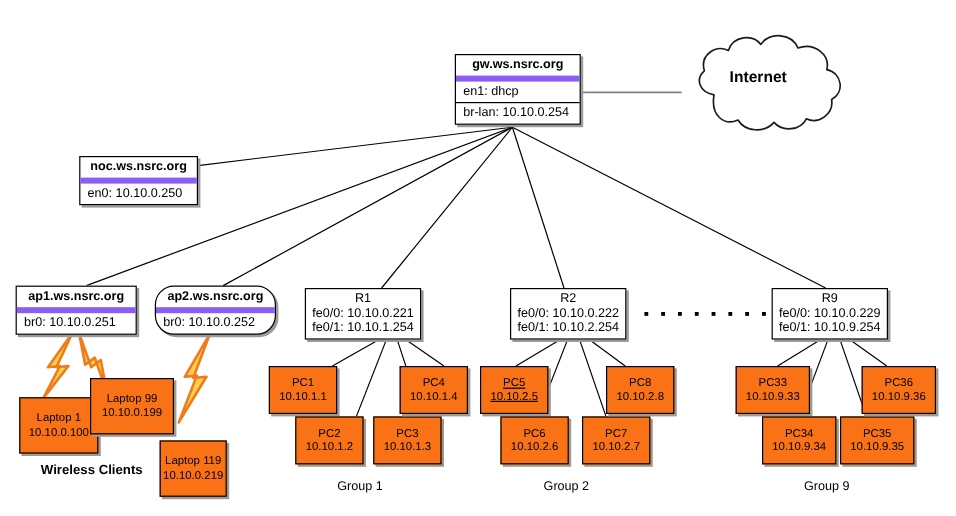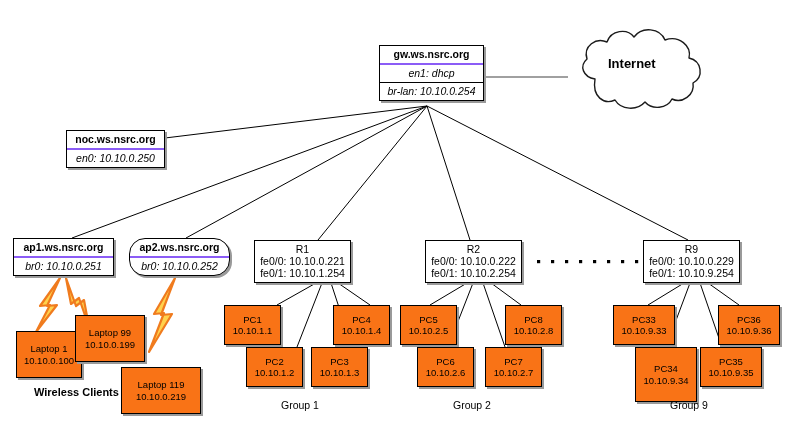--- a/index.html
+++ b/index.html
@@ -8,22 +8,22 @@
        font-family:"Liberation Sans","DejaVu Sans",sans-serif;
        -webkit-font-smoothing:antialiased;}
   #stage{position:relative;width:797px;height:430px;background:#fff;}
   #wires{position:absolute;left:0;top:0;width:797px;height:430px;}
 
   
   .node{position:absolute;box-sizing:border-box;background:#fff;
         border:1px solid #000;z-index:3;}
   .node .row{box-sizing:border-box;padding:2px 6px;white-space:nowrap;
              color:#000;font-size:10.5px;line-height:13px;}
-  .node .row.hdr{font-weight:bold;text-align:center;border-bottom:2px solid #8b5cf6;}
-  .node .row.sub{text-align:center;font-style:italic;}
+  .node .row.hdr{font-weight:bold;text-align:center;border-bottom:5px solid #8b5cf6;}
+  .node .row.sub{text-align:left;}
 
   
   .shadow{box-shadow:2px 2px 0 0 #9a9a9a;}
 
   
   .router{position:absolute;box-sizing:border-box;background:#fff;
           border:1px solid #000;z-index:3;padding:2px 5px 3px 5px;
           box-shadow:2px 2px 0 0 #9a9a9a;}
   .router .rname{text-align:center;font-size:10.5px;line-height:12px;color:#000;}
   .router .rif{text-align:center;font-size:10.5px;line-height:12px;color:#000;white-space:nowrap;}
@@ -141,21 +141,21 @@
   </div>
 
   <div class="endpoint" style="left:16px;top:331px;width:66px;height:47px;">
     <div class="l1">Laptop 1</div>
     <div class="l2">10.10.0.100</div>
   </div>
   <div class="endpoint" style="left:75px;top:315px;width:70px;height:47px;">
     <div class="l1">Laptop 99</div>
     <div class="l2">10.10.0.199</div>
   </div>
-  <div class="endpoint" style="left:121px;top:367px;width:80px;height:47px;text-align:right;">
+  <div class="endpoint" style="left:133px;top:367px;width:56px;height:47px;text-align:right;">
     <div class="l1">Laptop 119</div>
     <div class="l2">10.10.0.219</div>
   </div>
 
   <div class="caption" style="left:34px;top:386px;">Wireless Clients</div>
 
   <div class="router" style="left:254px;top:240px;width:97px;">
     <div class="rname">R1</div>
     <div class="rif">fe0/0: 10.10.0.221</div>
     <div class="rif">fe0/1: 10.10.1.254</div>
@@ -184,21 +184,21 @@
   <div class="endpoint" style="left:311px;top:347px;width:57px;height:40px;">
     <div class="l1">PC3</div>
     <div class="l2">10.10.1.3</div>
   </div>
   <div class="endpoint" style="left:333px;top:305px;width:57px;height:40px;">
     <div class="l1">PC4</div>
     <div class="l2">10.10.1.4</div>
   </div>
   <div class="grouplbl" style="left:281px;top:399px;">Group 1</div>
 
-  <div class="endpoint" style="left:400px;top:305px;width:57px;height:40px;">
+  <div class="endpoint" style="left:400px;top:305px;width:57px;height:40px;text-decoration:underline;">
     <div class="l1">PC5</div>
     <div class="l2">10.10.2.5</div>
   </div>
   <div class="endpoint" style="left:417px;top:347px;width:57px;height:40px;">
     <div class="l1">PC6</div>
     <div class="l2">10.10.2.6</div>
   </div>
   <div class="endpoint" style="left:485px;top:347px;width:57px;height:40px;">
     <div class="l1">PC7</div>
     <div class="l2">10.10.2.7</div>
@@ -206,21 +206,21 @@
   <div class="endpoint" style="left:505px;top:305px;width:57px;height:40px;">
     <div class="l1">PC8</div>
     <div class="l2">10.10.2.8</div>
   </div>
   <div class="grouplbl" style="left:453px;top:399px;">Group 2</div>
 
   <div class="endpoint" style="left:613px;top:305px;width:62px;height:40px;">
     <div class="l1">PC33</div>
     <div class="l2">10.10.9.33</div>
   </div>
-  <div class="endpoint" style="left:635px;top:347px;width:62px;height:55px;">
+  <div class="endpoint" style="left:635px;top:347px;width:62px;height:40px;">
     <div class="l1">PC34</div>
     <div class="l2">10.10.9.34</div>
   </div>
   <div class="endpoint" style="left:700px;top:347px;width:62px;height:40px;">
     <div class="l1">PC35</div>
     <div class="l2">10.10.9.35</div>
   </div>
   <div class="endpoint" style="left:718px;top:305px;width:62px;height:40px;">
     <div class="l1">PC36</div>
     <div class="l2">10.10.9.36</div>

